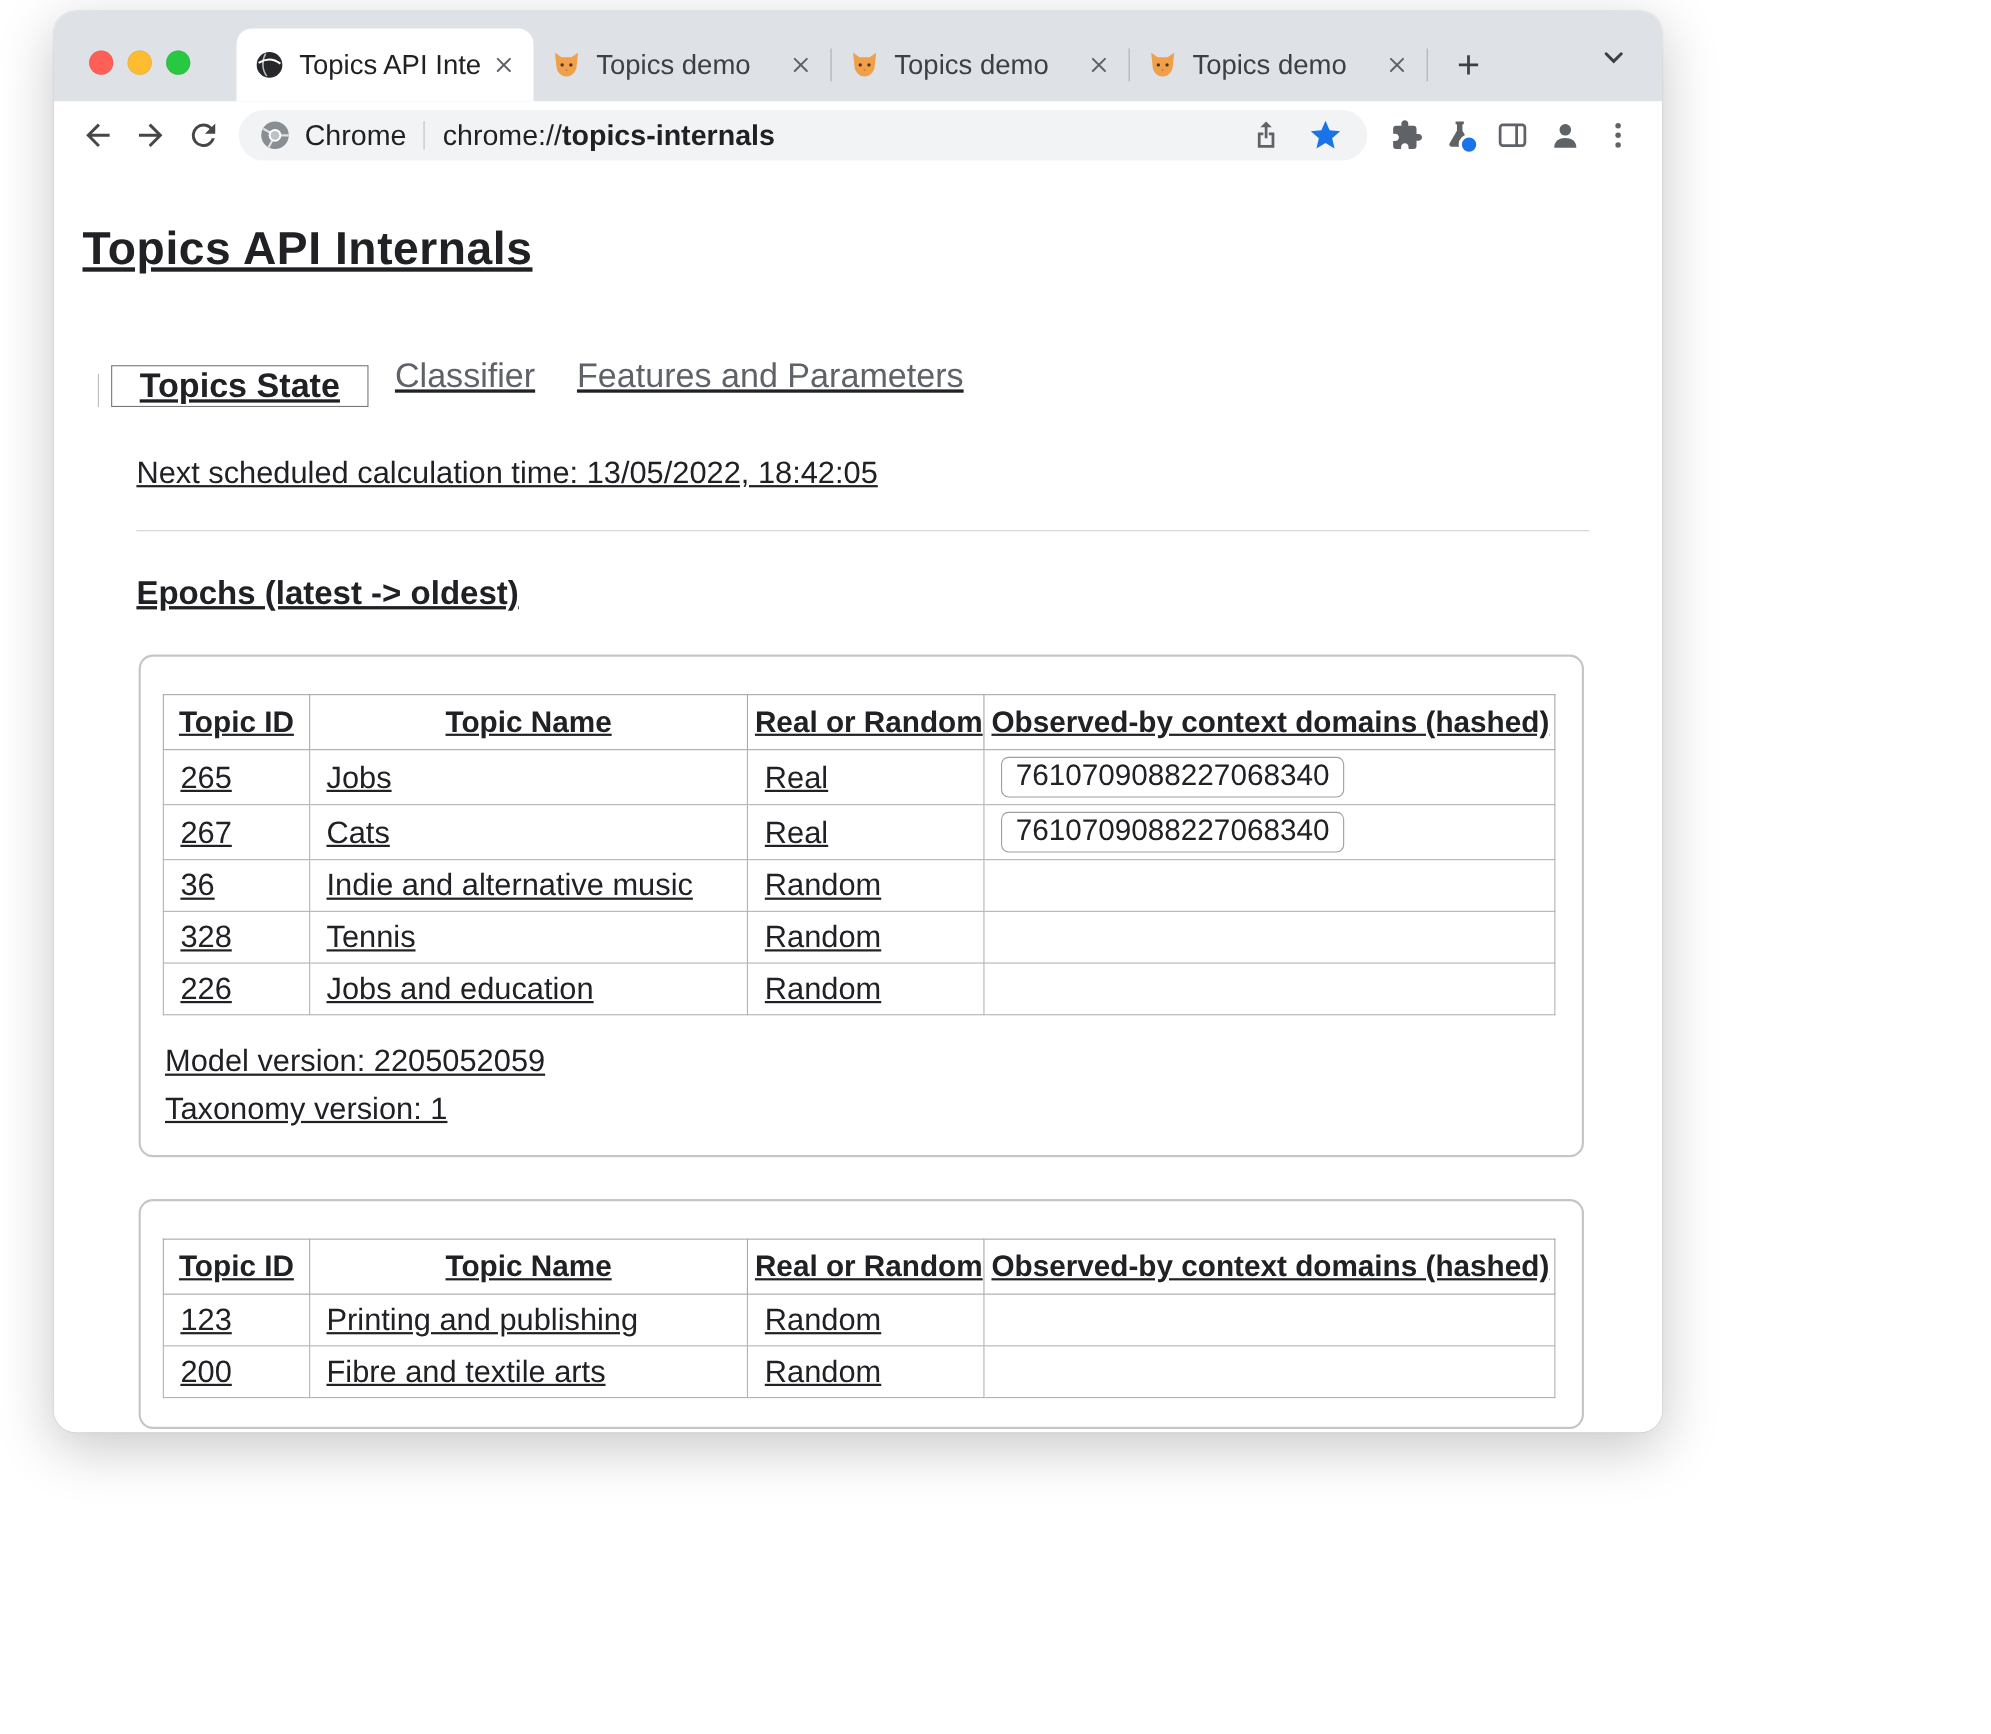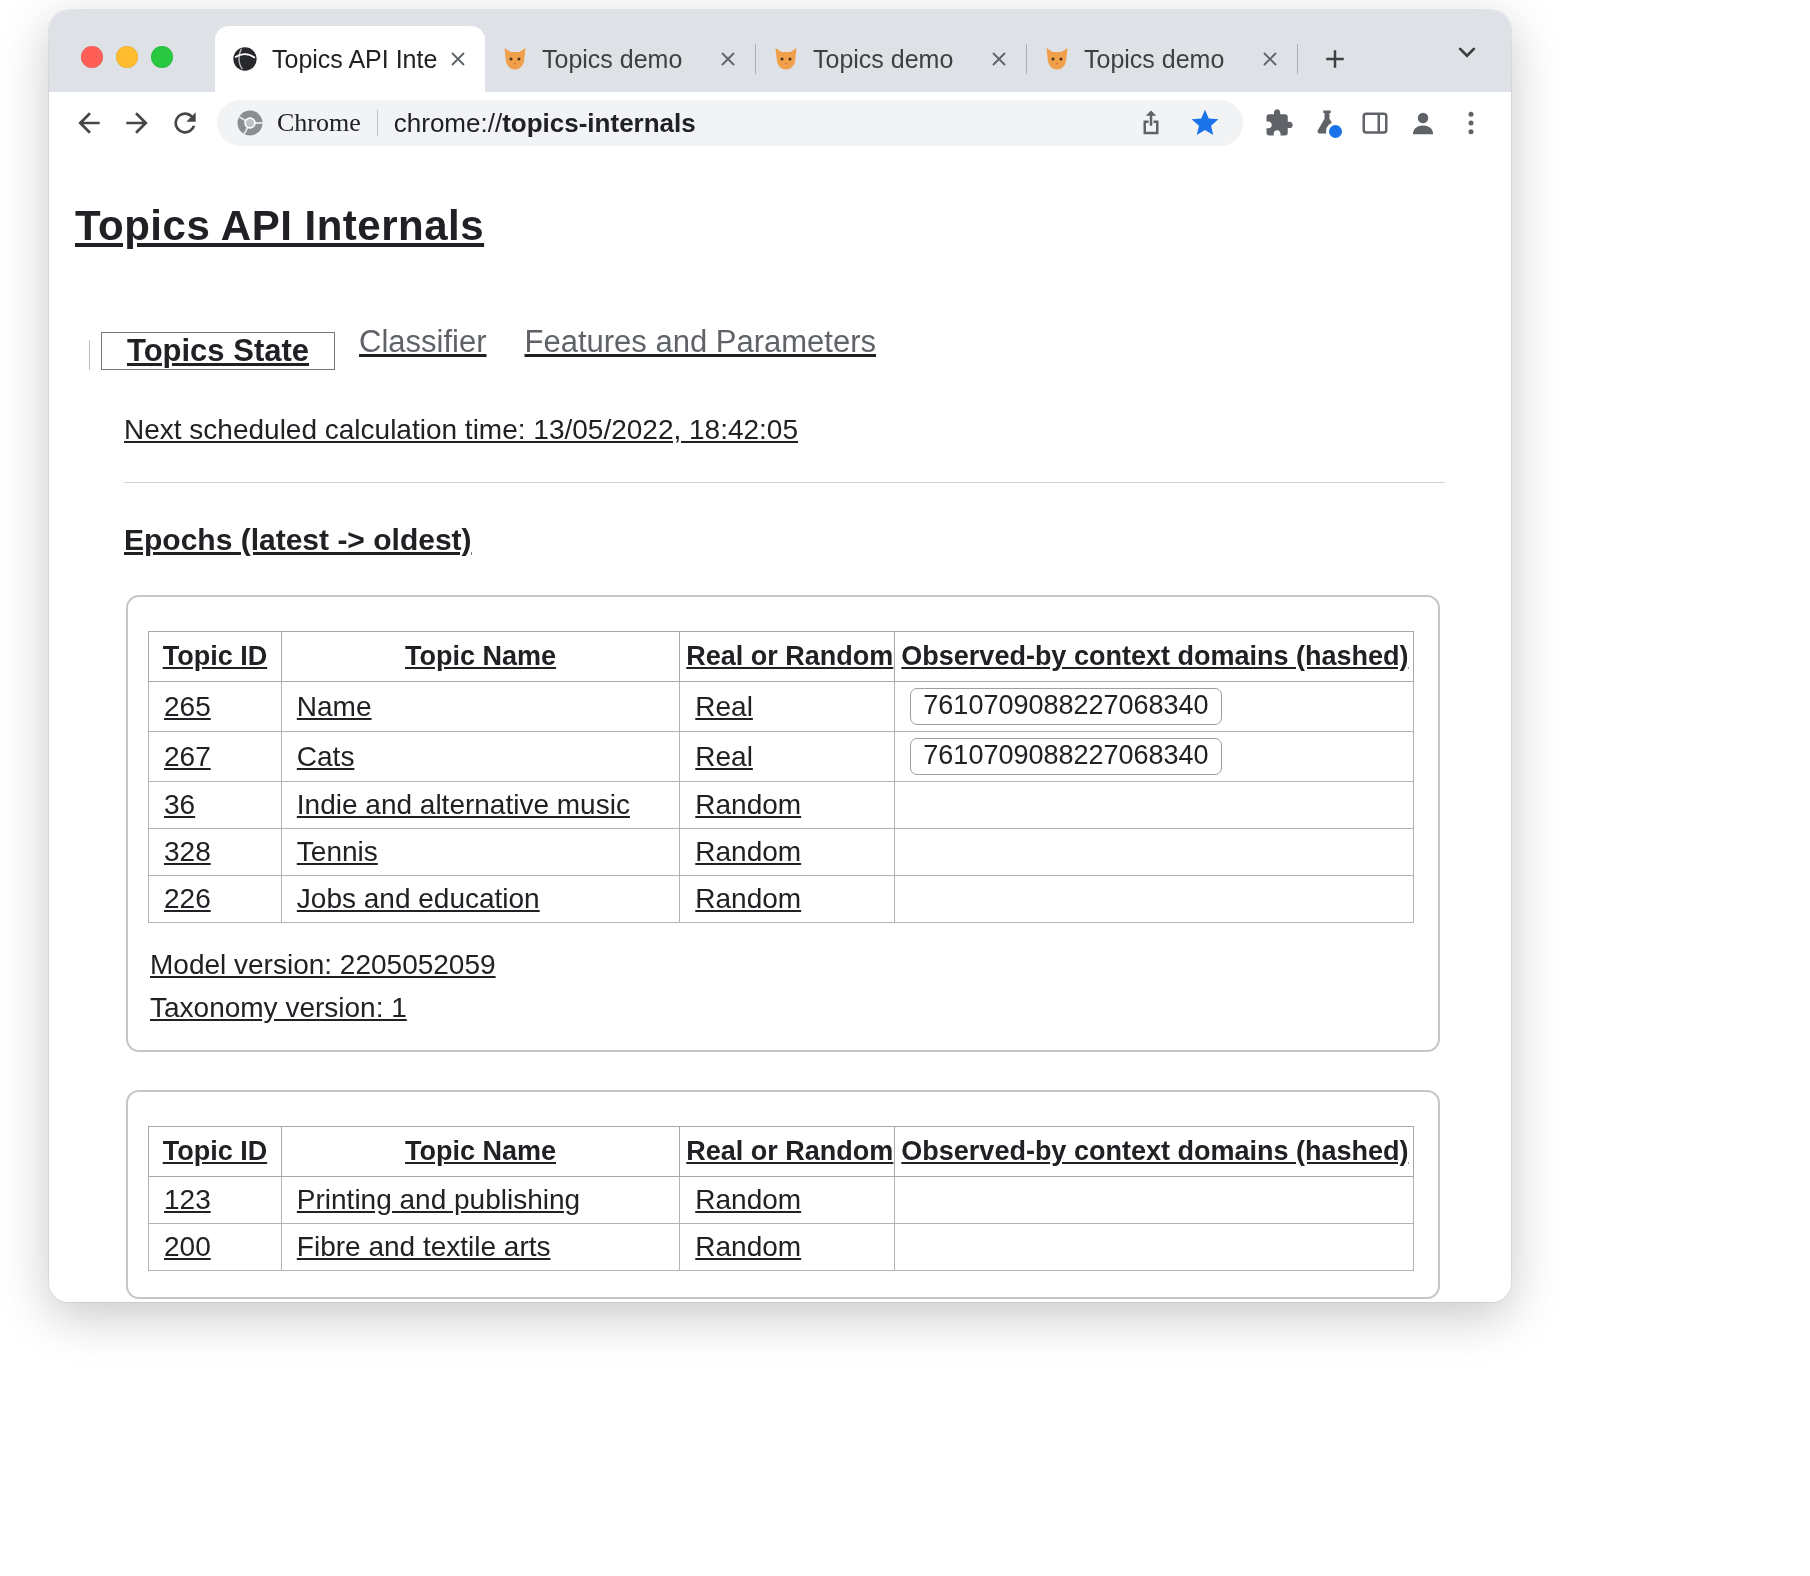--- a/index.html
+++ b/index.html
@@ -27,21 +27,21 @@
   .tab.active .tab-title{color:#202124;}
   .tab-close{width:30px;height:30px;flex:none;display:flex;align-items:center;justify-content:center;border-radius:50%;}
   .tab-divider{width:1px;height:30px;background:#9AA0A6;opacity:.75;margin-bottom:18px;flex:none;}
   .newtab{width:54px;height:54px;display:flex;align-items:center;justify-content:center;margin:0 0 6px 10px;border-radius:50%;}
   .tab-search{position:absolute;right:26px;top:24px;width:36px;height:36px;display:flex;align-items:center;justify-content:center;}
   
   .toolbar{height:62px;background:#fff;display:flex;align-items:center;padding:0 16px;flex:none;}
   .tool-btn{width:48px;height:48px;border-radius:50%;display:flex;align-items:center;justify-content:center;flex:none;}
   .omnibox{flex:1;height:46px;background:#F1F3F4;border-radius:23px;display:flex;align-items:center;
            padding:0 18px;margin:0 12px 0 8px;min-width:0;}
-  .site-label{font-size:26px;color:#202124;margin-left:12px;font-family:Liberation Serif, serif;}
+  .site-label{font-size:26px;color:#202124;margin-left:12px;}
   .omni-sep{width:1px;height:26px;background:#BDC1C6;margin:0 16px;}
   .url{font-size:26px;white-space:nowrap;}
   .url-prefix{color:#202124;}
   .url-host{color:#202124;font-weight:bold;}
   .omni-spacer{flex:1;}
   .omni-icon{width:40px;height:40px;display:flex;align-items:center;justify-content:center;margin-left:14px;flex:none;}
   .right-icons{display:flex;align-items:center;flex:none;}
   .badge-wrap{position:relative;}
   .blue-dot{position:absolute;right:6px;bottom:6px;width:13px;height:13px;border-radius:50%;
             background:#1A73E8;border:3px solid #fff;}
@@ -279,21 +279,21 @@
           <tr>
             <th>Topic ID</th>
             <th>Topic Name</th>
             <th>Real or Random</th>
             <th>Observed-by context domains (hashed)</th>
           </tr>
         </thead>
         <tbody>
           <tr>
             <td>265</td>
-            <td>Name</td>
+            <td>Jobs</td>
             <td>Real</td>
             <td><span class="hashbox">7610709088227068340</span></td>
           </tr>
           <tr>
             <td>267</td>
             <td>Cats</td>
             <td>Real</td>
             <td><span class="hashbox">7610709088227068340</span></td>
           </tr>
           <tr>

